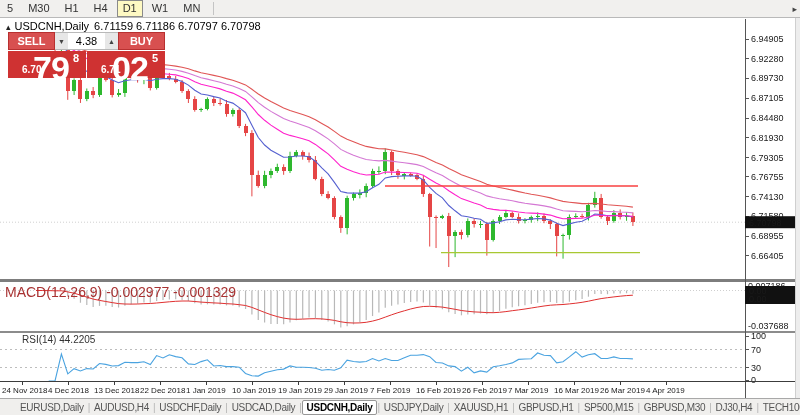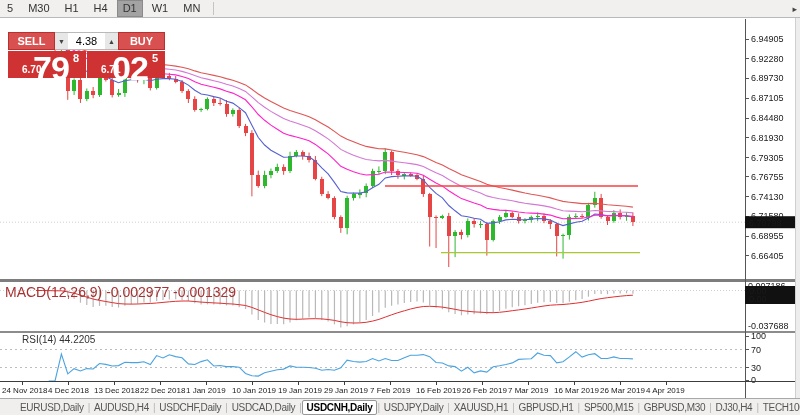--- a/index.html
+++ b/index.html
@@ -4,21 +4,21 @@
 <style>
   html,body{margin:0;padding:0;background:#fff;}
   .screen{position:relative;width:800px;height:418px;background:#fff;overflow:hidden;
           font-family:"Liberation Sans",sans-serif;}
   
   #toolbar{position:absolute;top:0;left:0;width:800px;height:18px;background:#f1f0ee;
            border-bottom:1px solid #b9b9b9;display:flex;align-items:center;gap:3px;
            padding-left:1px;box-sizing:border-box;z-index:6;}
   .tfbtn{font-size:11px;color:#333;padding:0 5px;height:15px;line-height:15px;
          border:1px solid transparent;cursor:default;}
-  .tfbtn.active{background:#a3a3a3;border-color:#8a8a8a;}
+  .tfbtn.active{background:#fef9c3;border-color:#8a8a8a;}
   .tbsep{width:1px;height:13px;background:#c4c4c4;margin-left:4px;}
   
   #chart-svg{position:absolute;top:0;left:0;z-index:1;}
   svg text{font-family:"Liberation Sans",sans-serif;fill:#1a1a1a;}
   
   .title{position:absolute;left:6px;top:20px;z-index:4;font-size:11px;color:#000;white-space:nowrap;}
   .title .arrow{font-size:9px;margin-right:4px;color:#222;}
   .title .ohlc{margin-left:5px;}
   
   .tradepanel{position:absolute;left:8px;top:32px;width:157px;z-index:4;}
@@ -447,20 +447,23 @@
         <text x="508" y="393" font-size="8" fill="#3a3a3a">7 Mar 2019</text>
         <line x1="574" y1="381" x2="574" y2="385" stroke="#3c3c3c" shape-rendering="crispEdges"></line>
         <text x="554" y="393" font-size="8" fill="#3a3a3a">16 Mar 2019</text>
         <line x1="620" y1="381" x2="620" y2="385" stroke="#3c3c3c" shape-rendering="crispEdges"></line>
         <text x="600" y="393" font-size="8" fill="#3a3a3a">26 Mar 2019</text>
         <line x1="666" y1="381" x2="666" y2="385" stroke="#3c3c3c" shape-rendering="crispEdges"></line>
         <text x="646" y="393" font-size="8" fill="#3a3a3a">4 Apr 2019</text>
       </g>
     </svg>
 
+  <div class="title">
+    <span class="arrow">▴</span><span>USDCNH,Daily</span><span class="ohlc">6.71159 6.71186 6.70797 6.70798</span>
+  </div>
 
   <div class="tradepanel">
     <div class="tp-row1">
       <button class="tp-sell">SELL</button>
       <div class="tp-vol">
         <button class="tp-volbtn">▼</button>
         <div class="tp-volval">4.38</div>
         <button class="tp-volbtn">▲</button>
       </div>
       <button class="tp-buy">BUY</button>

